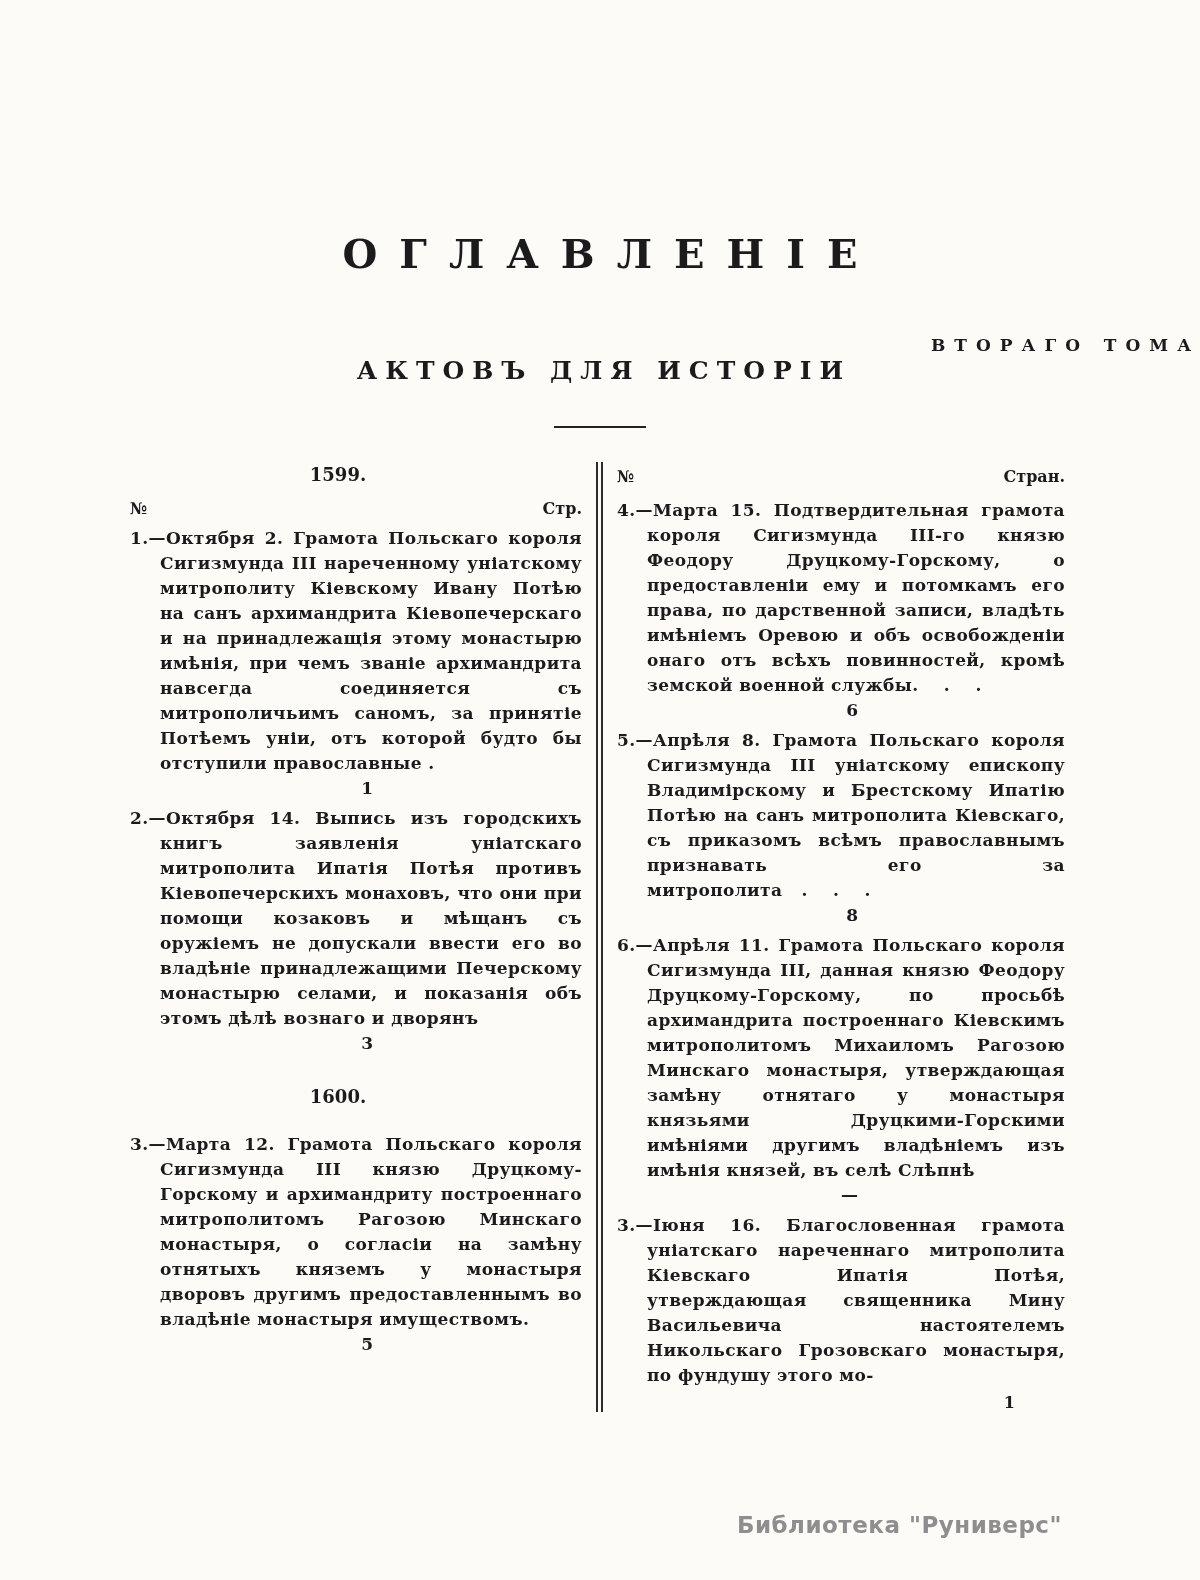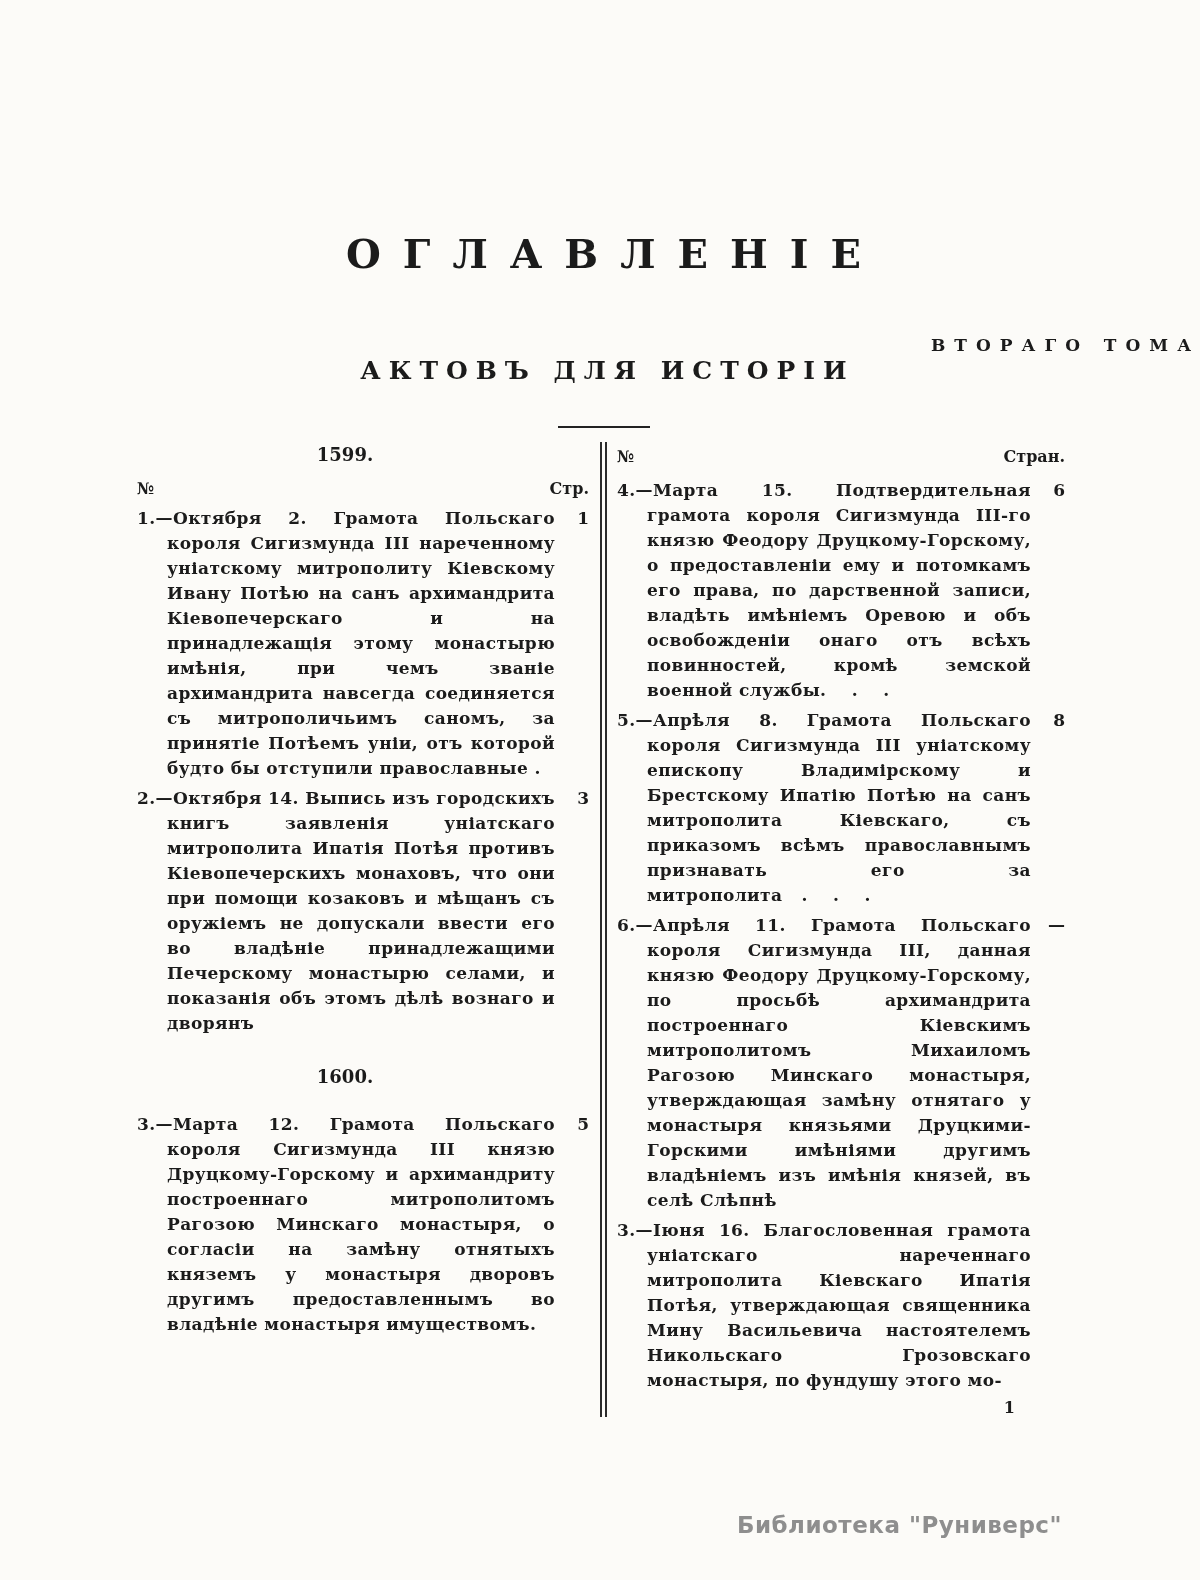--- a/index.html
+++ b/index.html
@@ -5,21 +5,20 @@
   * { margin:0; padding:0; box-sizing:border-box; }
   html,body { background:#ffffff; }
   .page {
     width:1200px; height:1580px;
     margin:0 auto;
     background:#fcfbf8;
     position:relative;
     overflow:hidden;
     font-family:"DejaVu Serif","Liberation Serif",serif;
     color:#1b1b1b;
-    padding-left:7px;
   }
   .header { text-align:center; padding-top:230px; }
   .title {
     font-size:40px; font-weight:bold;
     letter-spacing:22px; text-indent:22px;
     line-height:48px;
   }
   .subtitle {
     margin-top:56px;
     font-size:17px; font-weight:bold;
@@ -37,21 +36,21 @@
     font-size:42px; font-weight:bold;
     letter-spacing:3px;
     line-height:50px;
   }
   .head-rule {
     margin:40px auto 0 auto;
     width:92px; height:0;
     border-top:2px solid #222;
   }
   .columns {
-    margin-top:14px;
+    margin-top:34px;
     padding:0 135px 0 130px;
     display:flex;
     justify-content:space-between;
     align-items:stretch;
   }
   .col { position:relative; }
   .col-left  { width:452px; }
   .col-right { width:448px; }
   .col-divider {
     width:7px;
@@ -69,22 +68,23 @@
     display:flex;
     justify-content:space-between;
     align-items:flex-end;
     font-size:16px; font-weight:bold;
     margin-bottom:6px;
     line-height:22px;
   }
   .col-right .col-head { margin-top:4px; margin-bottom:10px; }
   .entry {
     display:flex;
-    align-items:flex-start;
+    align-items:center;
     margin-bottom:5px;
+    flex-direction:column;
   }
   .entry-text {
     flex:1;
     text-align:justify;
     font-size:17px; font-weight:bold;
     line-height:25px;
     padding-left:30px; text-indent:-30px;
     letter-spacing:0.4px;
   }
   .entry-page {

